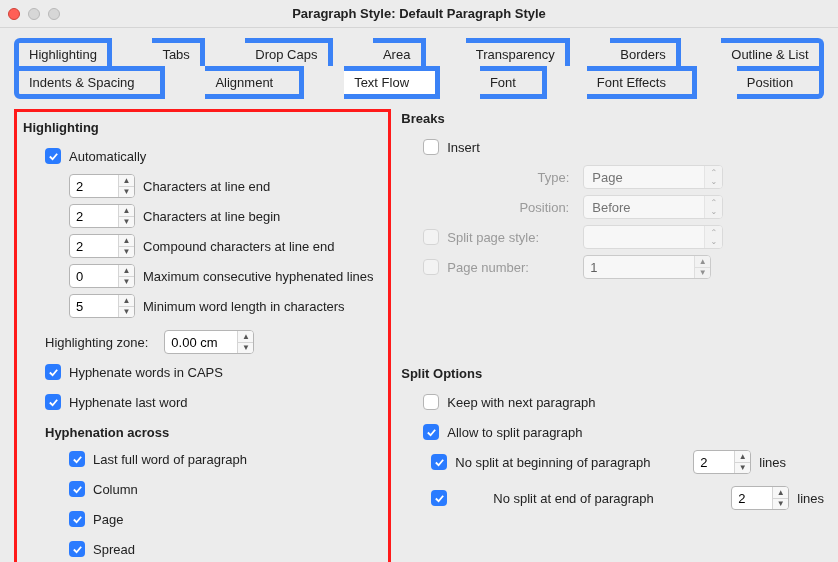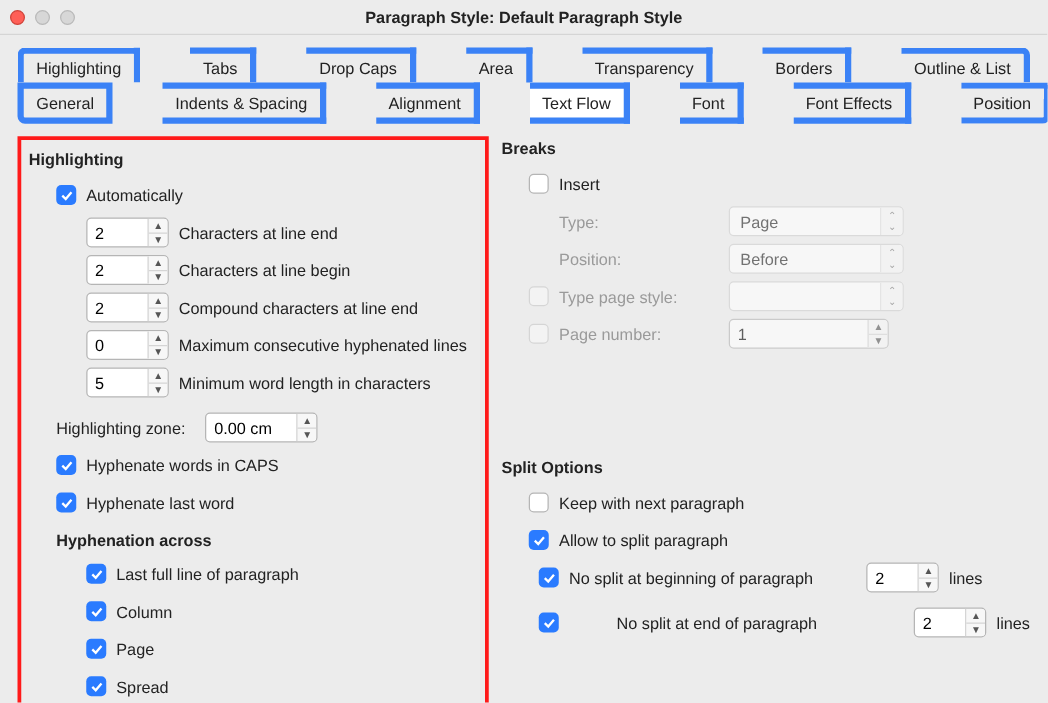--- a/index.html
+++ b/index.html
@@ -131,21 +131,21 @@
   .spinner .steps span {
     flex: 1;
     display: flex; align-items: center; justify-content: center;
     font-size: 8px; color: #555; cursor: pointer;
   }
   .spinner .steps span:first-child { border-bottom: 1px solid #d5d5d5; }
   .lbl { }
   .dim-text { color: #9a9a9a; }
   .right-group-label {
     width: 128px;
-    text-align: left;
+    text-align: right;
     padding-right: 6px;
   }
   .combo {
     display: inline-flex;
     border: 1px solid #cfcfcf;
     border-radius: 4px;
     height: 24px;
     background: #fff;
     overflow: hidden;
     min-width: 140px;
@@ -190,21 +190,20 @@
   <div class="tabs-row top">
     <div class="tab">Highlighting</div>
     <div class="tab">Tabs</div>
     <div class="tab">Drop Caps</div>
     <div class="tab">Area</div>
     <div class="tab">Transparency</div>
     <div class="tab">Borders</div>
     <div class="tab">Outline &amp; List</div>
   </div>
   <div class="tabs-row bot">
-    <div class="tab">General</div>
     <div class="tab">Indents &amp; Spacing</div>
     <div class="tab">Alignment</div>
     <div class="tab active">Text Flow</div>
     <div class="tab">Font</div>
     <div class="tab">Font Effects</div>
     <div class="tab">Position</div>
   </div>
 </div>
 
 <div class="content">
@@ -306,21 +305,21 @@
     </div>
 
     <div class="subheading indent1">Hyphenation across</div>
 
     <div class="row indent2">
       <span class="chk checked">
         <svg viewBox="0 0 12 12" fill="none" stroke-width="2">
             <polyline points="2,6 5,9 10,3"></polyline>
           </svg>
       </span>
-      <span class="lbl">Last full line of paragraph</span>
+      <span class="lbl">Last full word of paragraph</span>
     </div>
     <div class="row indent2">
       <span class="chk checked">
         <svg viewBox="0 0 12 12" fill="none" stroke-width="2">
             <polyline points="2,6 5,9 10,3"></polyline>
           </svg>
       </span>
       <span class="lbl">Column</span>
     </div>
     <div class="row indent2">
@@ -362,21 +361,21 @@
       <span class="chk invisible"></span>
       <span class="right-group-label dim-text">Position:</span>
       <span class="combo dim">
         <span class="combo-text">Before</span>
         <span class="combo-arrows">⌃<br>⌄</span>
       </span>
     </div>
 
     <div class="row indent1">
       <span class="chk unchecked dim"></span>
-      <span class="right-group-label dim-text" style="text-align:left;">Type page style:</span>
+      <span class="right-group-label dim-text" style="text-align:left;">Split page style:</span>
       <span class="combo dim">
         <span class="combo-text"></span>
         <span class="combo-arrows">⌃<br>⌄</span>
       </span>
     </div>
 
     <div class="row indent1">
       <span class="chk unchecked dim"></span>
       <span class="right-group-label dim-text" style="text-align:left;">Page number:</span>
       <span class="spinner" style="opacity:0.6;">

